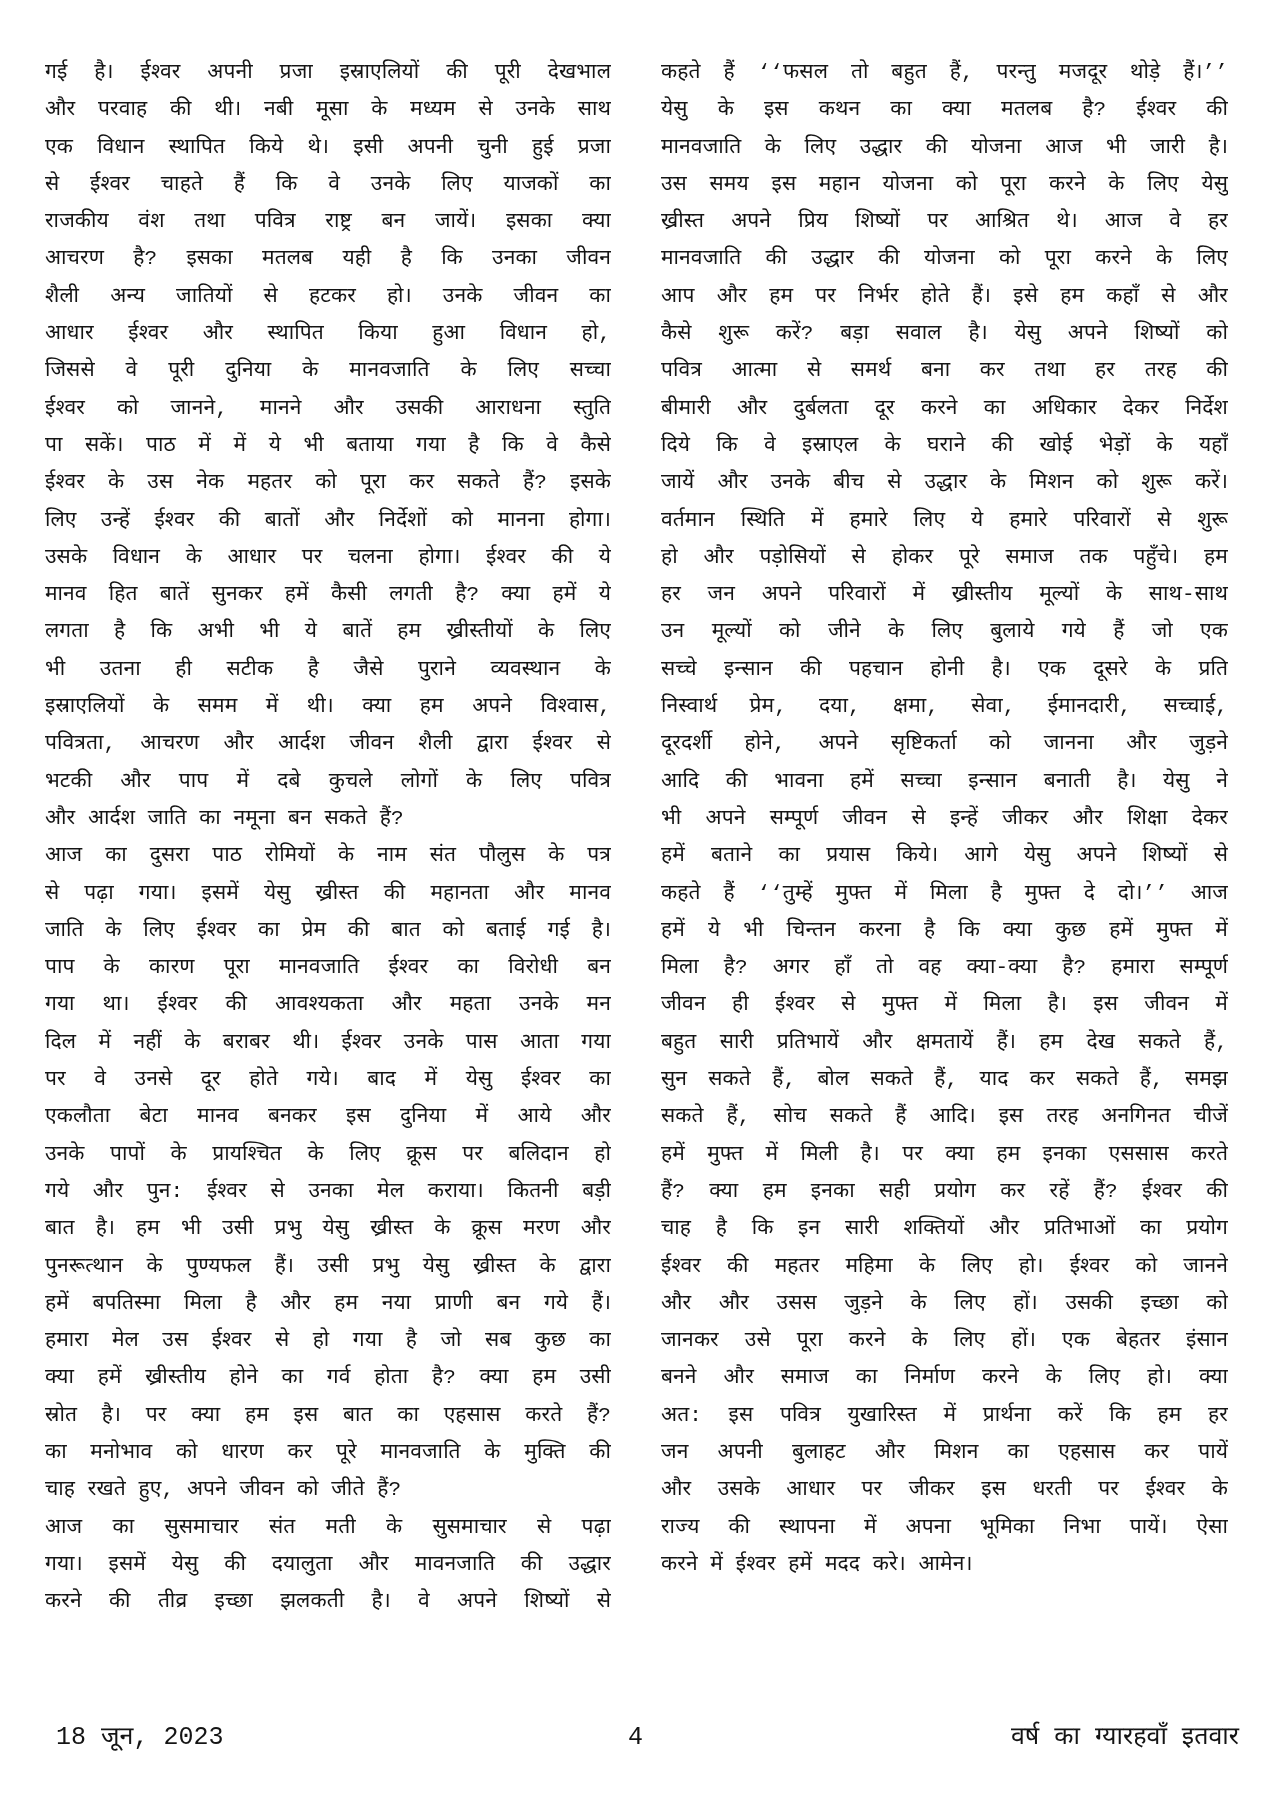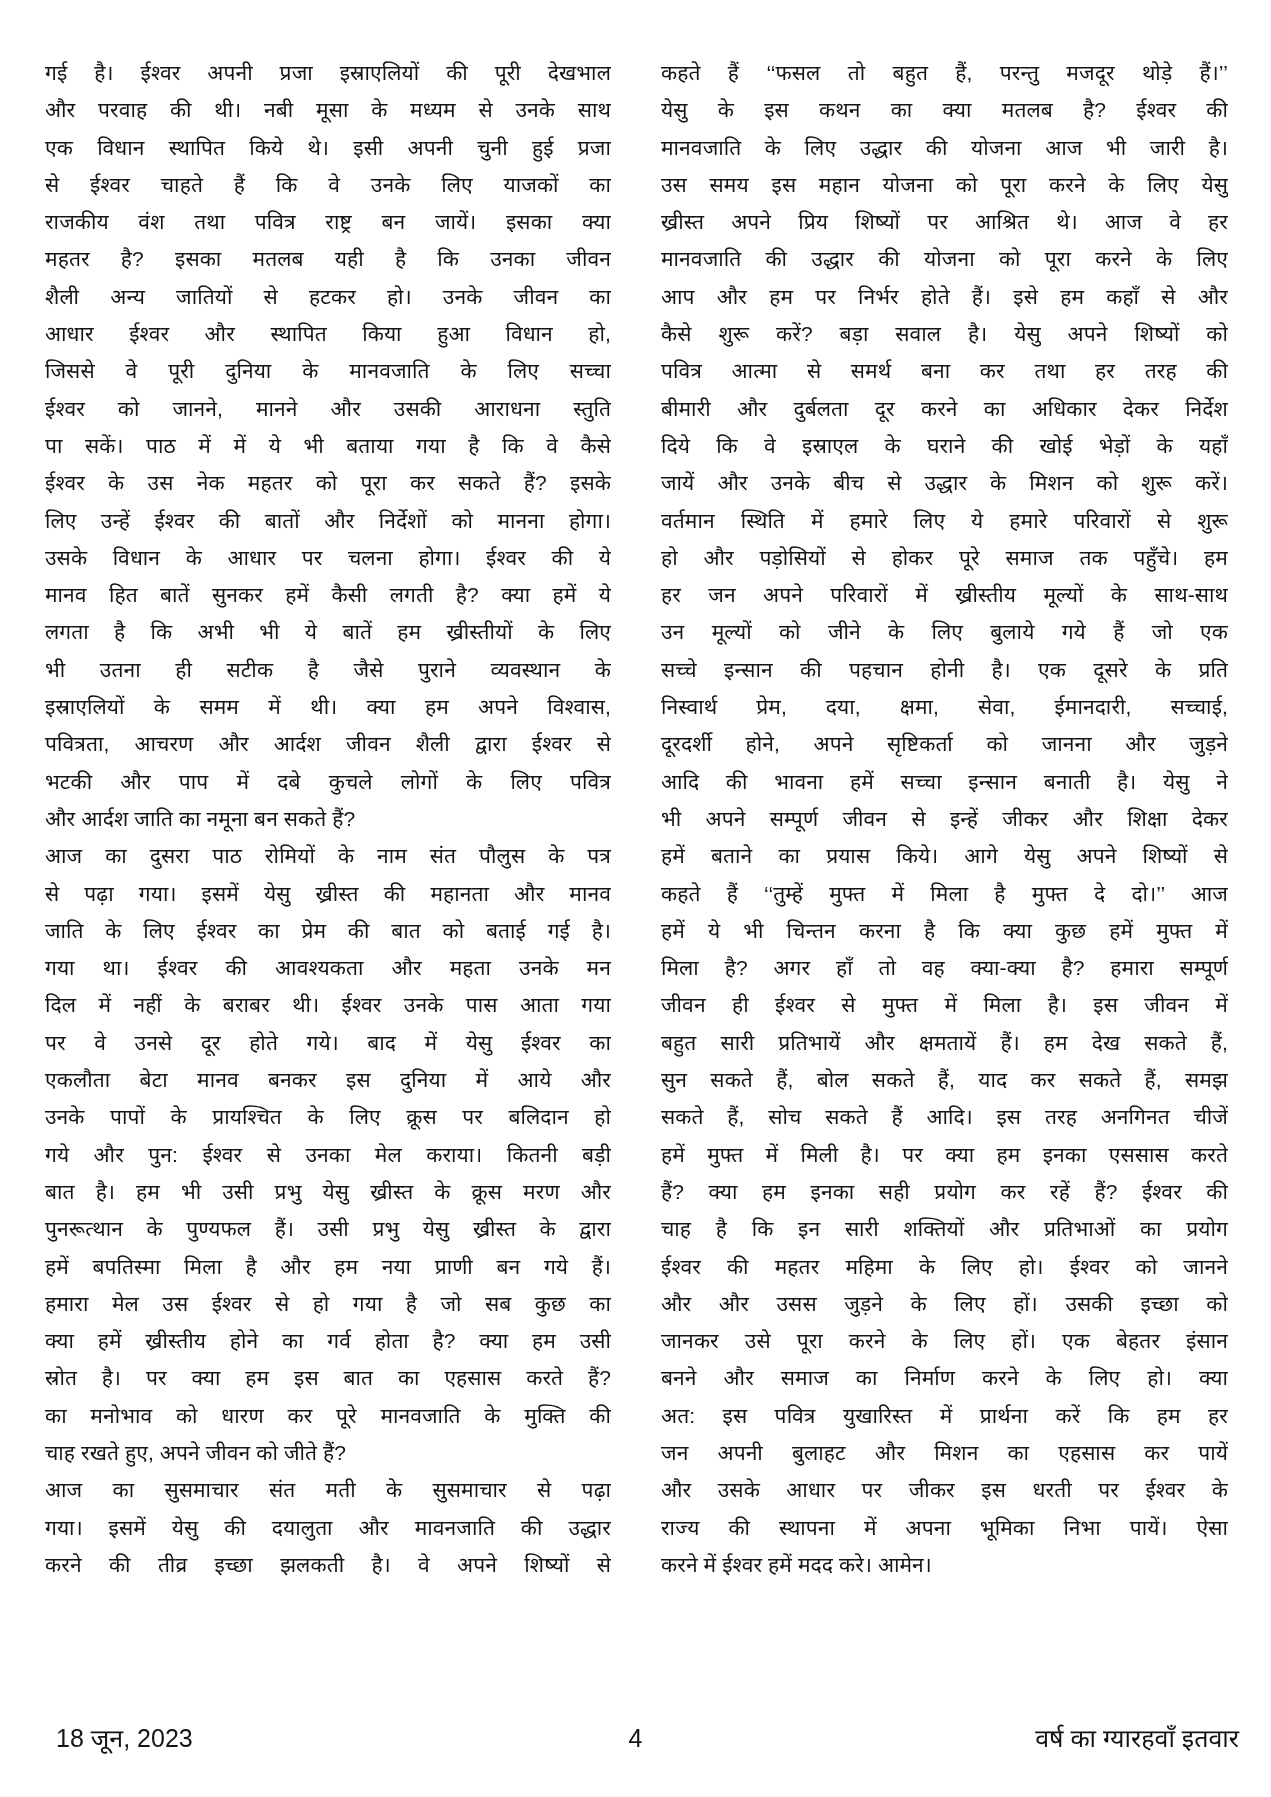--- a/index.html
+++ b/index.html
@@ -7,21 +7,21 @@
     padding: 0;
     background: #e8e8e8;
   }
   .page {
     position: relative;
     width: 1271px;
     height: 1797px;
     margin: 0 auto;
     background: #ffffff;
     color: #141414;
-    font-family: Liberation Sans, sans-serif;
+    font-family: Liberation Mono, monospace;
     overflow: hidden;
   }
   .column {
     position: absolute;
     top: 54px;
     font-size: 21px;
     line-height: 37.3px;
   }
   .column-left  { left: 45px;  width: 566px; }
   .column-right { left: 661px; width: 567px; }
@@ -68,39 +68,40 @@
 <body>
 
 <div class="page">
 
   <div class="column column-left">
       <div class="line">गई है। ईश्वर अपनी प्रजा इस्राएलियों की पूरी देखभाल</div>
       <div class="line">और परवाह की थी। नबी मूसा के मध्यम से उनके साथ</div>
       <div class="line">एक विधान स्थापित किये थे। इसी अपनी चुनी हुई प्रजा</div>
       <div class="line">से ईश्वर चाहते हैं कि वे उनके लिए याजकों का</div>
       <div class="line">राजकीय वंश तथा पवित्र राष्ट्र बन जायें। इसका क्या</div>
-      <div class="line">महतर है? इसका मतलब यही है कि उनका जीवन</div>
+      <div class="line">आचरण है? इसका मतलब यही है कि उनका जीवन</div>
       <div class="line">शैली अन्य जातियों से हटकर हो। उनके जीवन का</div>
       <div class="line">आधार ईश्वर और स्थापित किया हुआ विधान हो,</div>
       <div class="line">जिससे वे पूरी दुनिया के मानवजाति के लिए सच्चा</div>
       <div class="line">ईश्वर को जानने, मानने और उसकी आराधना स्तुति</div>
       <div class="line">पा सकें। पाठ में में ये भी बताया गया है कि वे कैसे</div>
       <div class="line">ईश्वर के उस नेक महतर को पूरा कर सकते हैं? इसके</div>
       <div class="line">लिए उन्हें ईश्वर की बातों और निर्देशों को मानना होगा।</div>
       <div class="line">उसके विधान के आधार पर चलना होगा। ईश्वर की ये</div>
       <div class="line">मानव हित बातें सुनकर हमें कैसी लगती है? क्या हमें ये</div>
       <div class="line">लगता है कि अभी भी ये बातें हम ख्रीस्तीयों के लिए</div>
       <div class="line">भी उतना ही सटीक है जैसे पुराने व्यवस्थान के</div>
       <div class="line">इस्राएलियों के समम में थी। क्या हम अपने विश्वास,</div>
       <div class="line">पवित्रता, आचरण और आर्दश जीवन शैली द्वारा ईश्वर से</div>
       <div class="line">भटकी और पाप में दबे कुचले लोगों के लिए पवित्र</div>
       <div class="line para-end">और आर्दश जाति का नमूना बन सकते हैं?</div>
       <div class="line">आज का दुसरा पाठ रोमियों के नाम संत पौलुस के पत्र</div>
       <div class="line">से पढ़ा गया। इसमें येसु ख्रीस्त की महानता और मानव</div>
       <div class="line">जाति के लिए ईश्वर का प्रेम की बात को बताई गई है।</div>
+      <div class="line">पाप के कारण पूरा मानवजाति ईश्वर का विरोधी बन</div>
       <div class="line">गया था। ईश्वर की आवश्यकता और महता उनके मन</div>
       <div class="line">दिल में नहीं के बराबर थी। ईश्वर उनके पास आता गया</div>
       <div class="line">पर वे उनसे दूर होते गये। बाद में येसु ईश्वर का</div>
       <div class="line">एकलौता बेटा मानव बनकर इस दुनिया में आये और</div>
       <div class="line">उनके पापों के प्रायश्चित के लिए क्रूस पर बलिदान हो</div>
       <div class="line">गये और पुन: ईश्वर से उनका मेल कराया। कितनी बड़ी</div>
       <div class="line">बात है। हम भी उसी प्रभु येसु ख्रीस्त के क्रूस मरण और</div>
       <div class="line">पुनरूत्थान के पुण्यफल हैं। उसी प्रभु येसु ख्रीस्त के द्वारा</div>
       <div class="line">हमें बपतिस्मा मिला है और हम नया प्राणी बन गये हैं।</div>
       <div class="line">हमारा मेल उस ईश्वर से हो गया है जो सब कुछ का</div>

